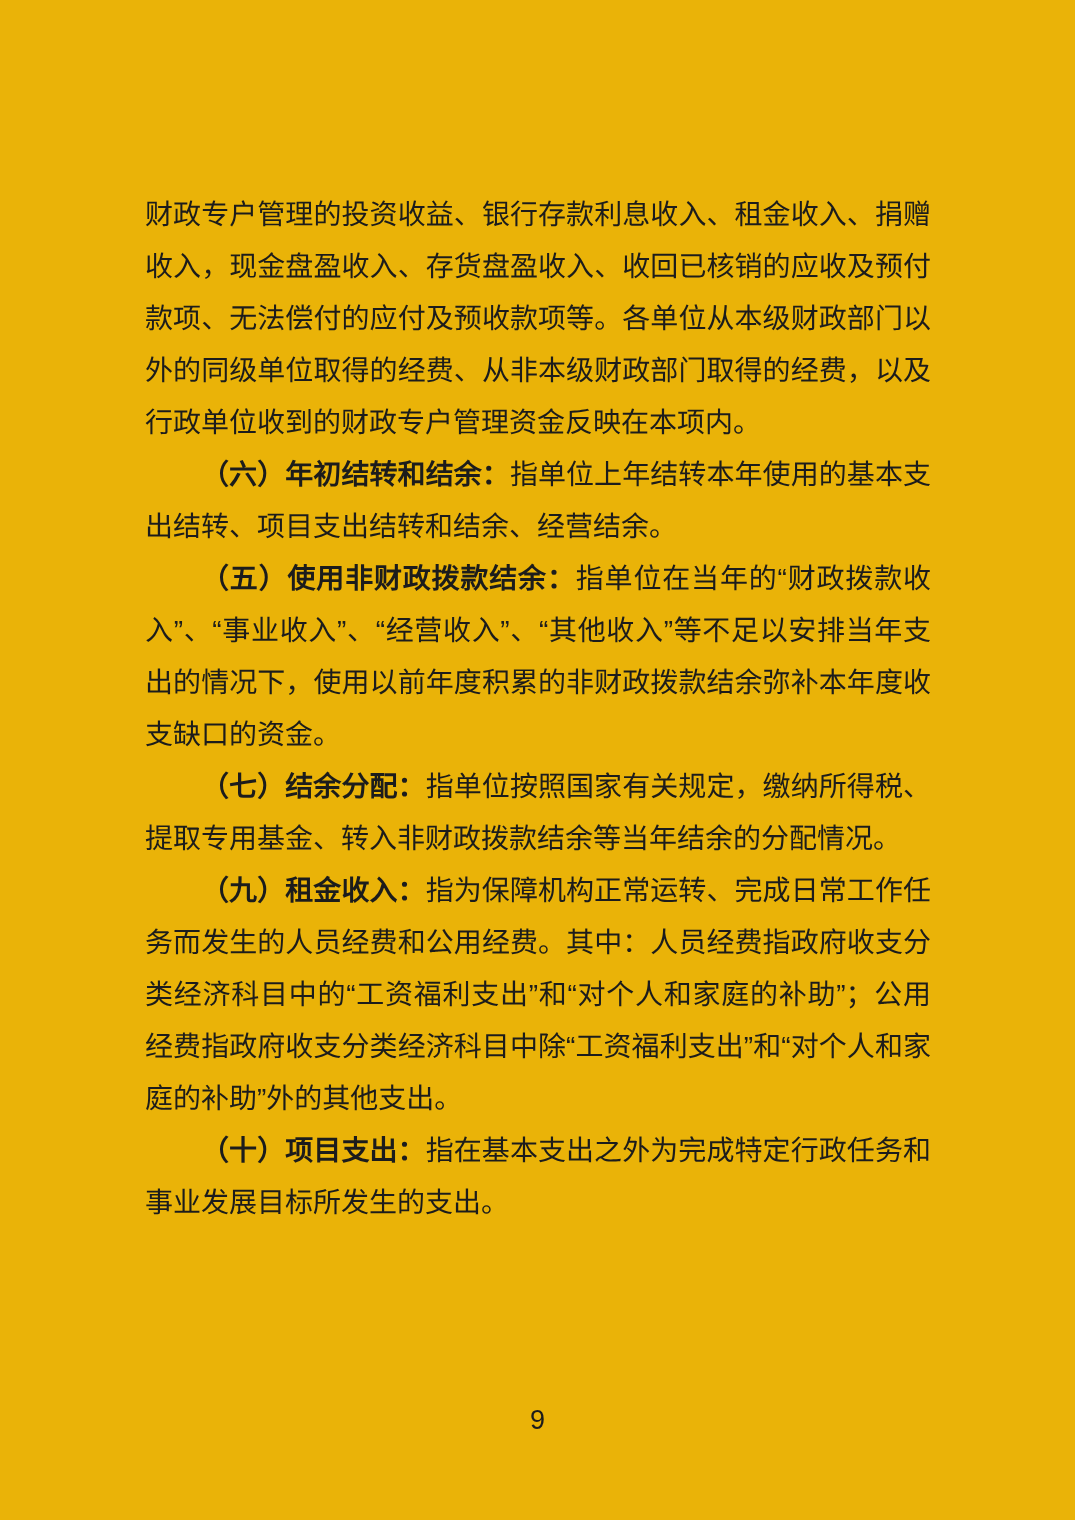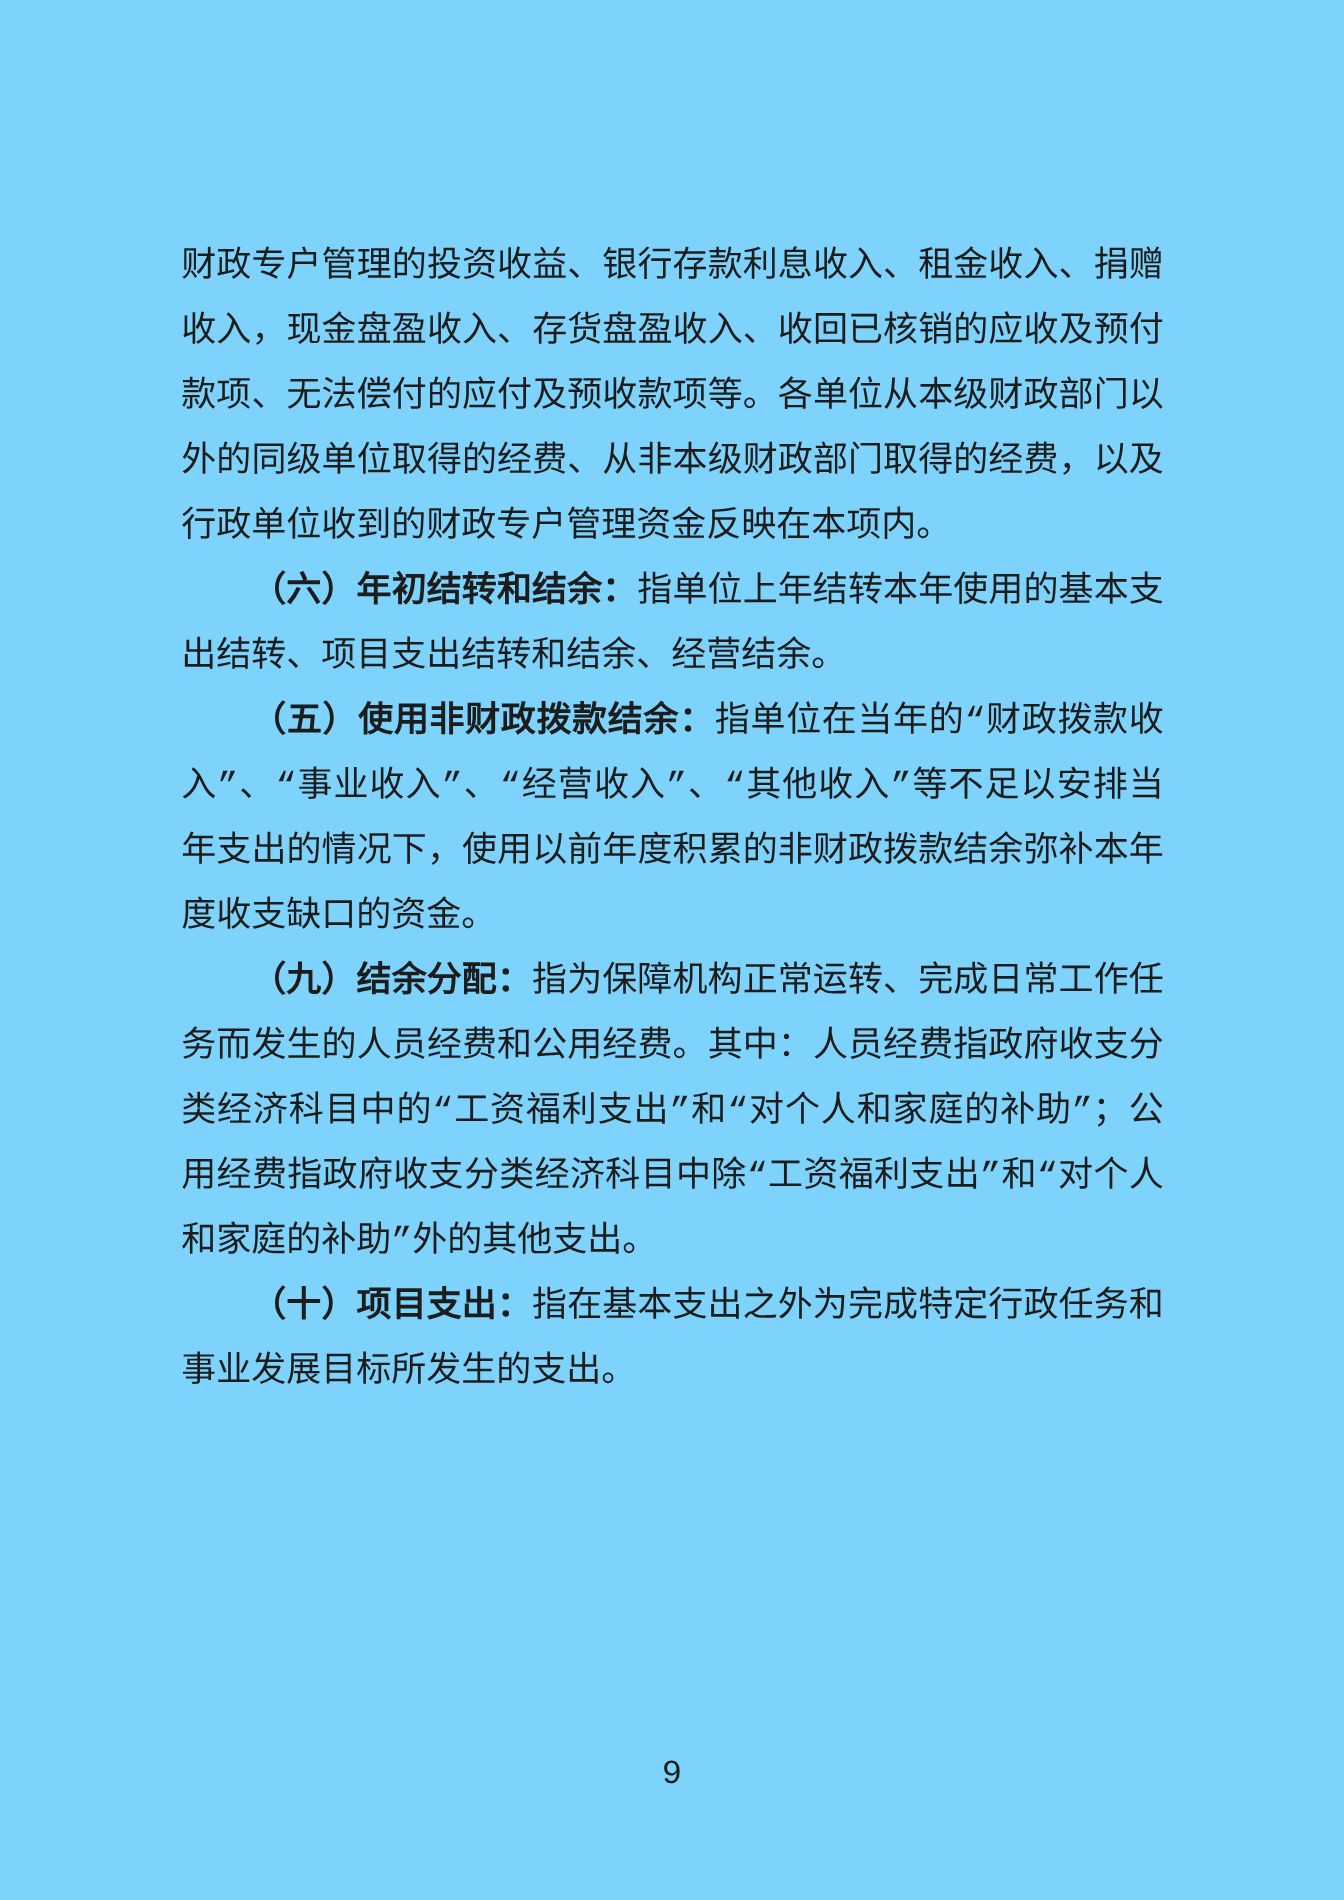--- a/index.html
+++ b/index.html
@@ -4,23 +4,23 @@
 <style>
   html, body {
     margin: 0;
     padding: 0;
     background: #ffffff;
   }
   .page {
     position: relative;
     width: 1075px;
     height: 1520px;
-    background: #7dd3fc;
+    background: #eab308;
     overflow: hidden;
-    font-family: Liberation Mono, monospace;
+    font-family: Liberation Sans, sans-serif;
     color: #1c1c1c;
   }
   .content {
     position: absolute;
     left: 145px;
     top: 189px;
     width: 786px;
     font-size: 28px;
     line-height: 52px;
     text-align: justify;
@@ -53,23 +53,24 @@
 <div class="page">
 
   <main class="content">
 
     <p class="para no-indent"><span>财政专户管理的投资收益、银行存款利息收入、租金收入、捐赠收入，现金盘盈收入、存货盘盈收入、收回已核销的应收及预付款项、无法偿付的应付及预收款项等。各单位从本级财政部门以外的同级单位取得的经费、从非本级财政部门取得的经费，以及行政单位收到的财政专户管理资金反映在本项内。</span></p>
 
     <p class="para"><b class="heading">（六）年初结转和结余：</b><span>指单位上年结转本年使用的基本支出结转、项目支出结转和结余、经营结余。</span></p>
 
     <p class="para"><b class="heading">（五）使用非财政拨款结余：</b><span>指单位在当年的“财政拨款收入”、“事业收入”、“经营收入”、“其他收入”等不足以安排当年支出的情况下，使用以前年度积累的非财政拨款结余弥补本年度收支缺口的资金。</span></p>
 
+    <p class="para"><b class="heading">（七）结余分配：</b><span>指单位按照国家有关规定，缴纳所得税、提取专用基金、转入非财政拨款结余等当年结余的分配情况。</span></p>
 
 
-    <p class="para"><b class="heading">（九）结余分配：</b><span>指为保障机构正常运转、完成日常工作任务而发生的人员经费和公用经费。其中：人员经费指政府收支分类经济科目中的“工资福利支出”和“对个人和家庭的补助”；公用经费指政府收支分类经济科目中除“工资福利支出”和“对个人和家庭的补助”外的其他支出。</span></p>
+    <p class="para"><b class="heading">（九）租金收入：</b><span>指为保障机构正常运转、完成日常工作任务而发生的人员经费和公用经费。其中：人员经费指政府收支分类经济科目中的“工资福利支出”和“对个人和家庭的补助”；公用经费指政府收支分类经济科目中除“工资福利支出”和“对个人和家庭的补助”外的其他支出。</span></p>
 
     <p class="para"><b class="heading">（十）项目支出：</b><span>指在基本支出之外为完成特定行政任务和事业发展目标所发生的支出。</span></p>
 
   </main>
 
   <footer class="page-footer">
     <span>9</span>
   </footer>
 
 </div>

